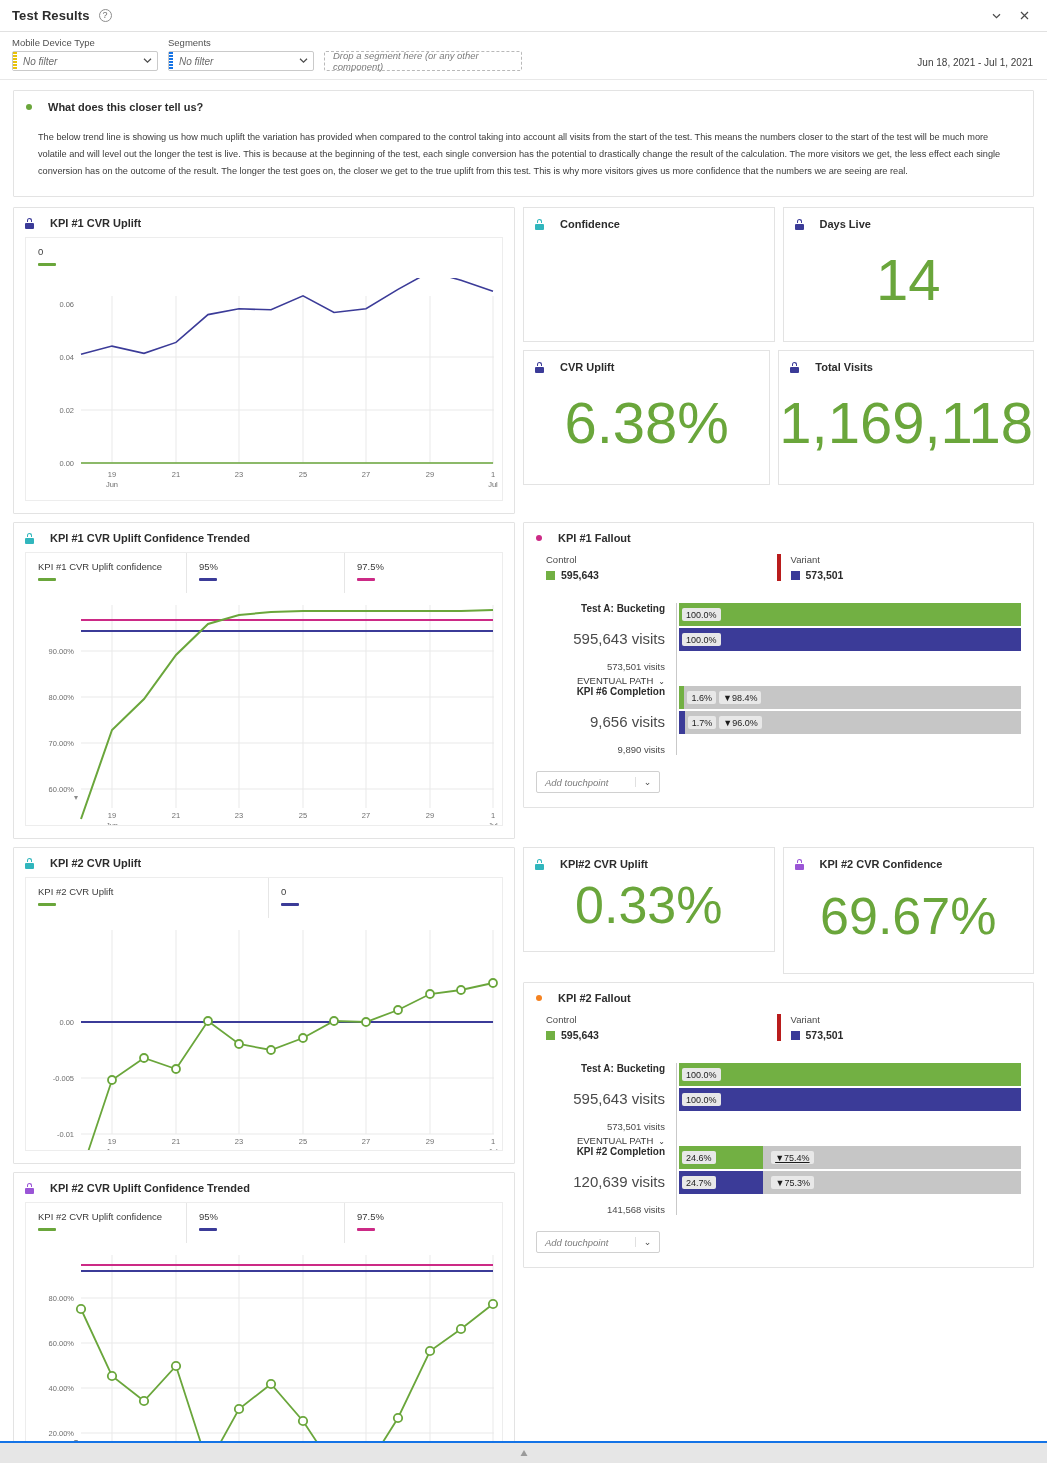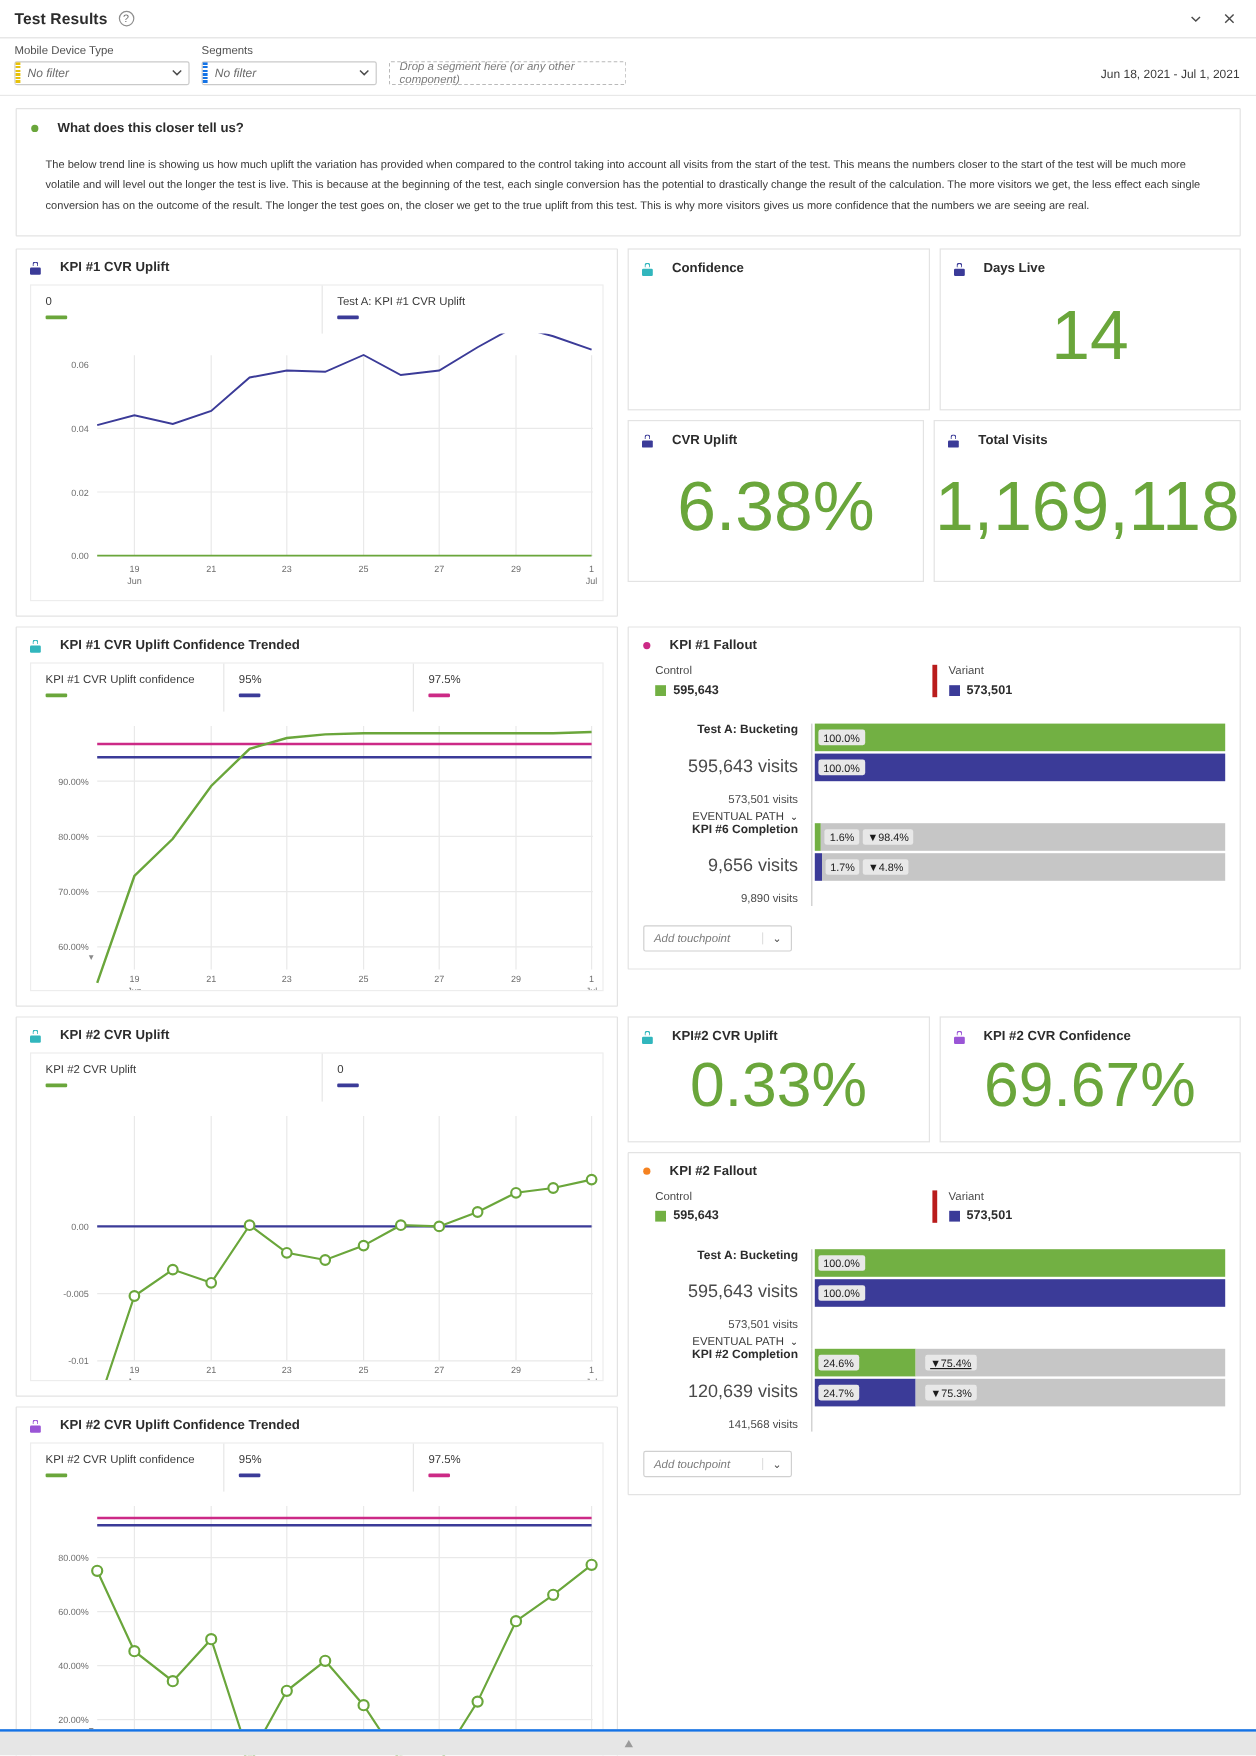--- a/index.html
+++ b/index.html
@@ -231,24 +231,20 @@
                 <span class="shackle"></span>
                 <span class="body"></span>
               </span>
             <span class="panel-title">KPI #1 CVR Uplift</span>
           </div>
           <div class="chart-frame">
             <div class="legend">
               <div class="legend-item" style="width:242px;">
                 <div class="legend-label">0</div>
                 <div class="legend-swatch" style="background:#6aa63b;"></div>
-              </div>
-              <div class="legend-item" style="flex:1;">
-                <div class="legend-label">Test A: KPI #1 CVR Uplift</div>
-                <div class="legend-swatch" style="background:#3b3b98;"></div>
               </div>
             </div>
             <div class="plot">
               <svg width="478" height="222" viewBox="0 0 478 222">
 
                 <line class="gridline" x1="55" y1="185" x2="468" y2="185"></line>
                 <line class="gridline" x1="55" y1="132" x2="468" y2="132"></line>
                 <line class="gridline" x1="55" y1="79" x2="468" y2="79"></line>
 
                 <line class="gridline" x1="86" y1="18" x2="86" y2="185"></line>
@@ -449,21 +445,21 @@
                   <div class="bar-seg bar-green" style="width:1.6%;"></div>
                   <div class="bar-seg bar-grey" style="width:98.4%;">
                     <span class="bar-tag inbar">1.6%</span>
                     <span class="bar-tag">▼98.4%</span>
                   </div>
                 </div>
                 <div class="bar-row">
                   <div class="bar-seg bar-blue" style="width:1.7%;"></div>
                   <div class="bar-seg bar-grey" style="width:98.3%;">
                     <span class="bar-tag inbar">1.7%</span>
-                    <span class="bar-tag">▼4.8%</span>
+                    <span class="bar-tag">▼96.0%</span>
                   </div>
                 </div>
               </div>
             </div>
 
             <div class="touchpoint">
               <span class="tp-text">Add touchpoint</span>
               <span class="tp-caret">⌄</span>
             </div>
           </div>
@@ -624,21 +620,21 @@
           <div class="card" style="height:105px;">
             <div class="panel-head">
               <span class="lock-icon" style="color:#31b6bd;">
                   <span class="shackle"></span>
                   <span class="body"></span>
                 </span>
               <span class="panel-title">KPI#2 CVR Uplift</span>
             </div>
             <div class="card-value v-033">0.33%</div>
           </div>
-          <div class="card" style="height:105px;">
+          <div class="card" style="height:127px;">
             <div class="panel-head">
               <span class="lock-icon" style="color:#9a55d6;">
                   <span class="shackle"></span>
                   <span class="body"></span>
                 </span>
               <span class="panel-title">KPI #2 CVR Confidence</span>
             </div>
             <div class="card-value v-6967">69.67%</div>
           </div>
         </div>

